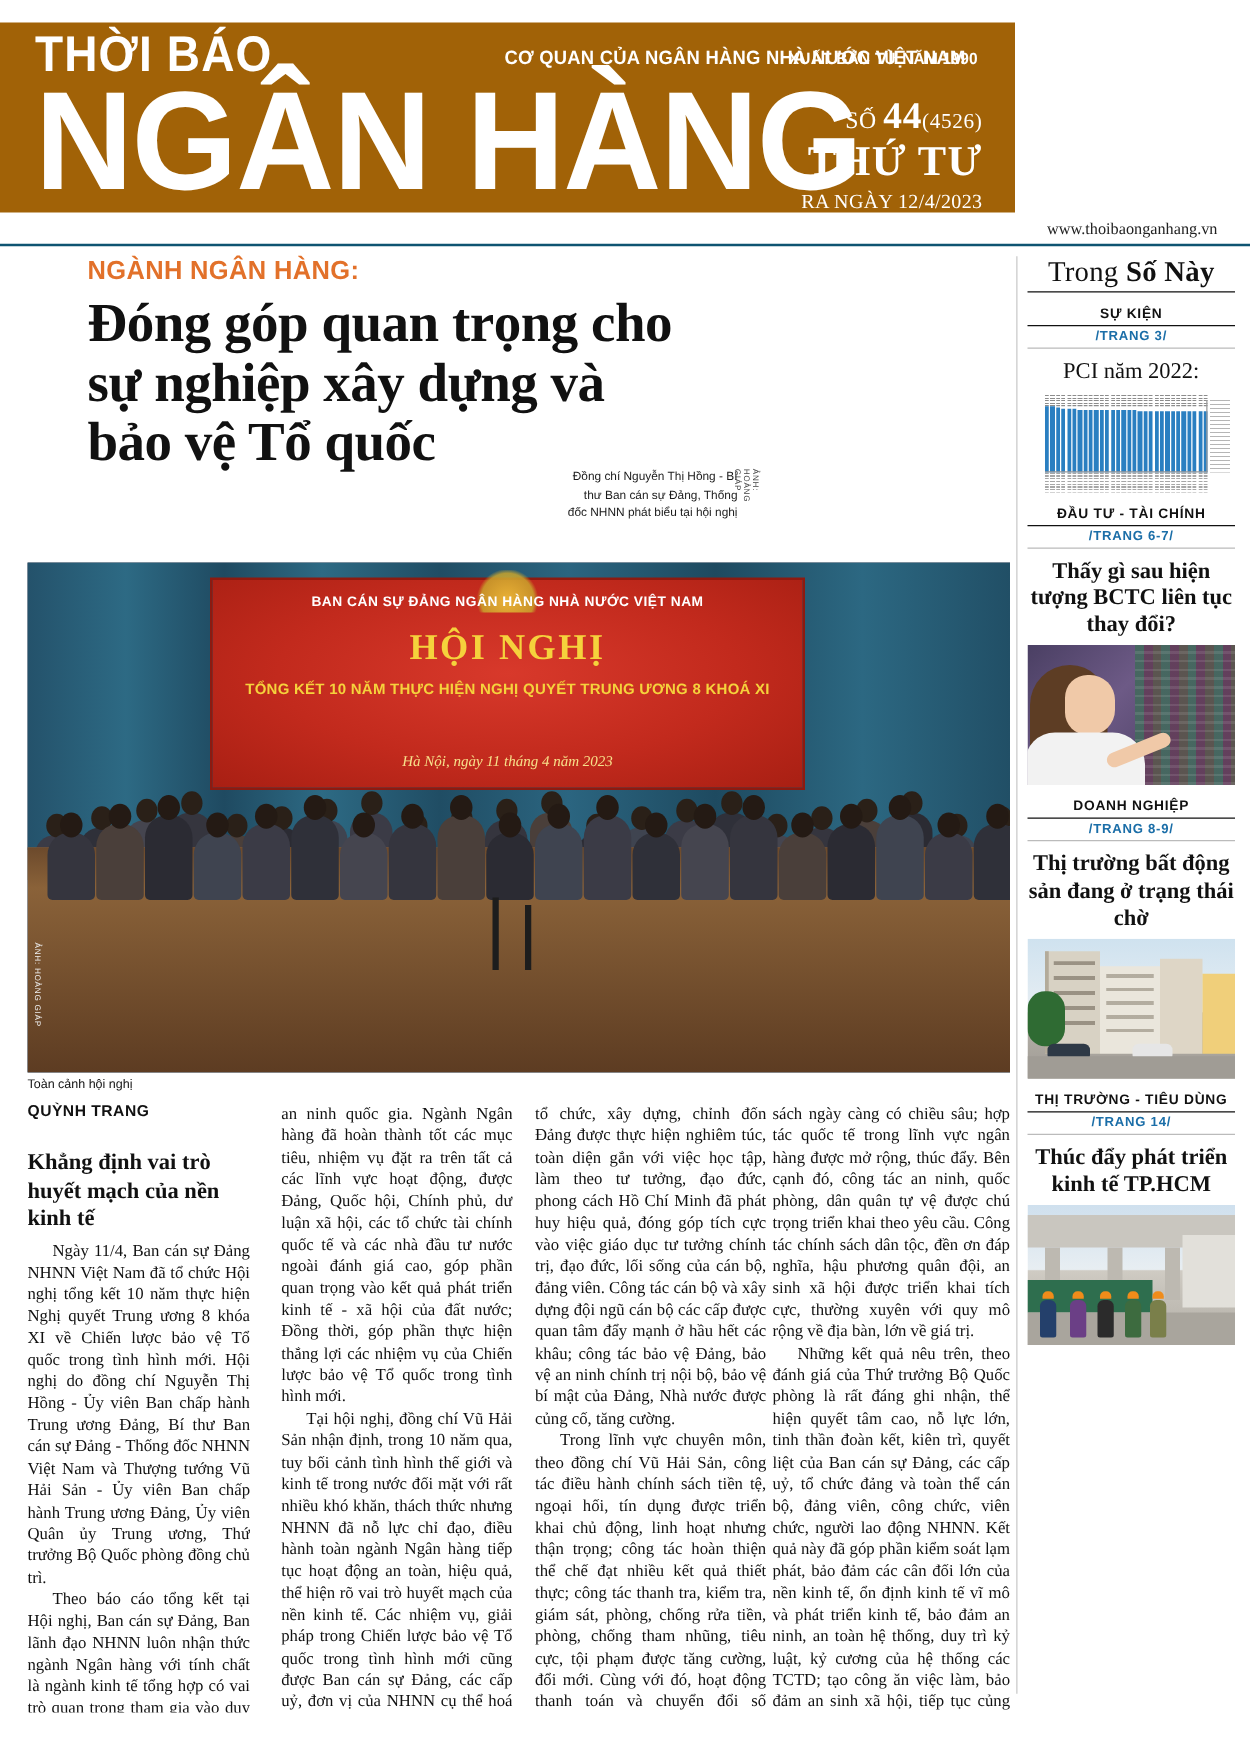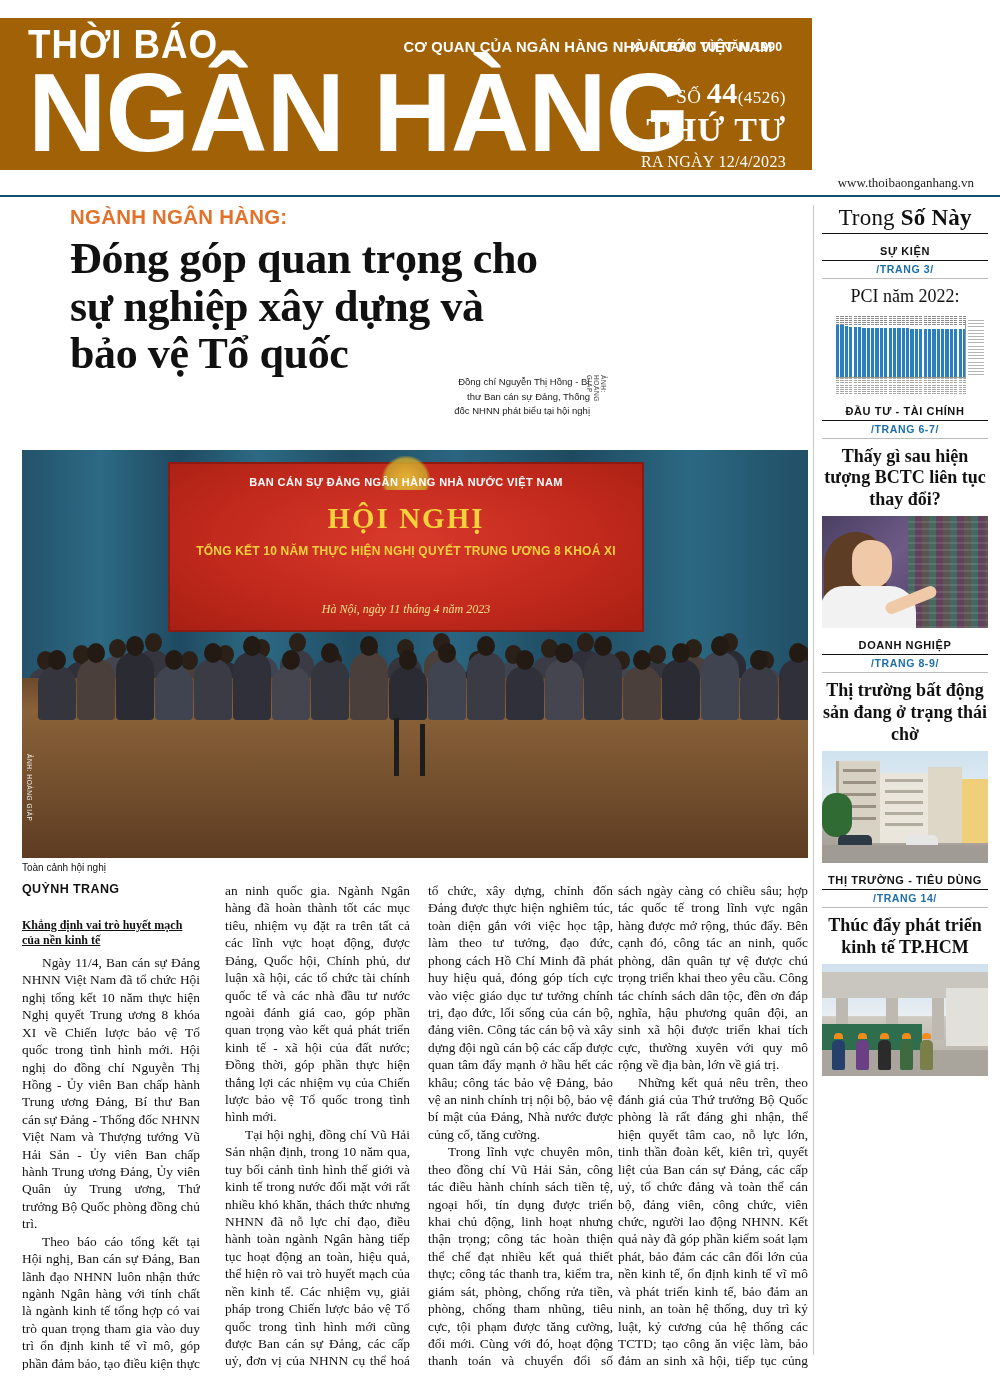--- a/index.html
+++ b/index.html
@@ -246,21 +246,21 @@
   .col.c3 { left:406px; }
   .col.c4 { left:596px; width:190px; }
   .col.c2, .col.c3 { width:185px; }
 
   .byline {
     font-family:"Liberation Sans", sans-serif; font-weight:bold;
     font-size:12.5px; letter-spacing:0.4px; color:#111; margin-bottom:22px;
   }
   .subhead {
     font-family:"Liberation Serif", serif; font-weight:bold;
-    font-size:12px; line-height:1.25; color:#111; margin-bottom:6px;text-decoration:underline;
+    font-size:18px; line-height:1.25; color:#111; margin-bottom:6px;
   }
   .body-p {
     font-family:"Liberation Serif", serif;
     font-size:13.4px; line-height:1.30; text-align:justify;
     text-indent:20px; color:#111; margin:0;
     hyphens:none;
   }
   .body-p.cont { text-indent:0; }
 
   

